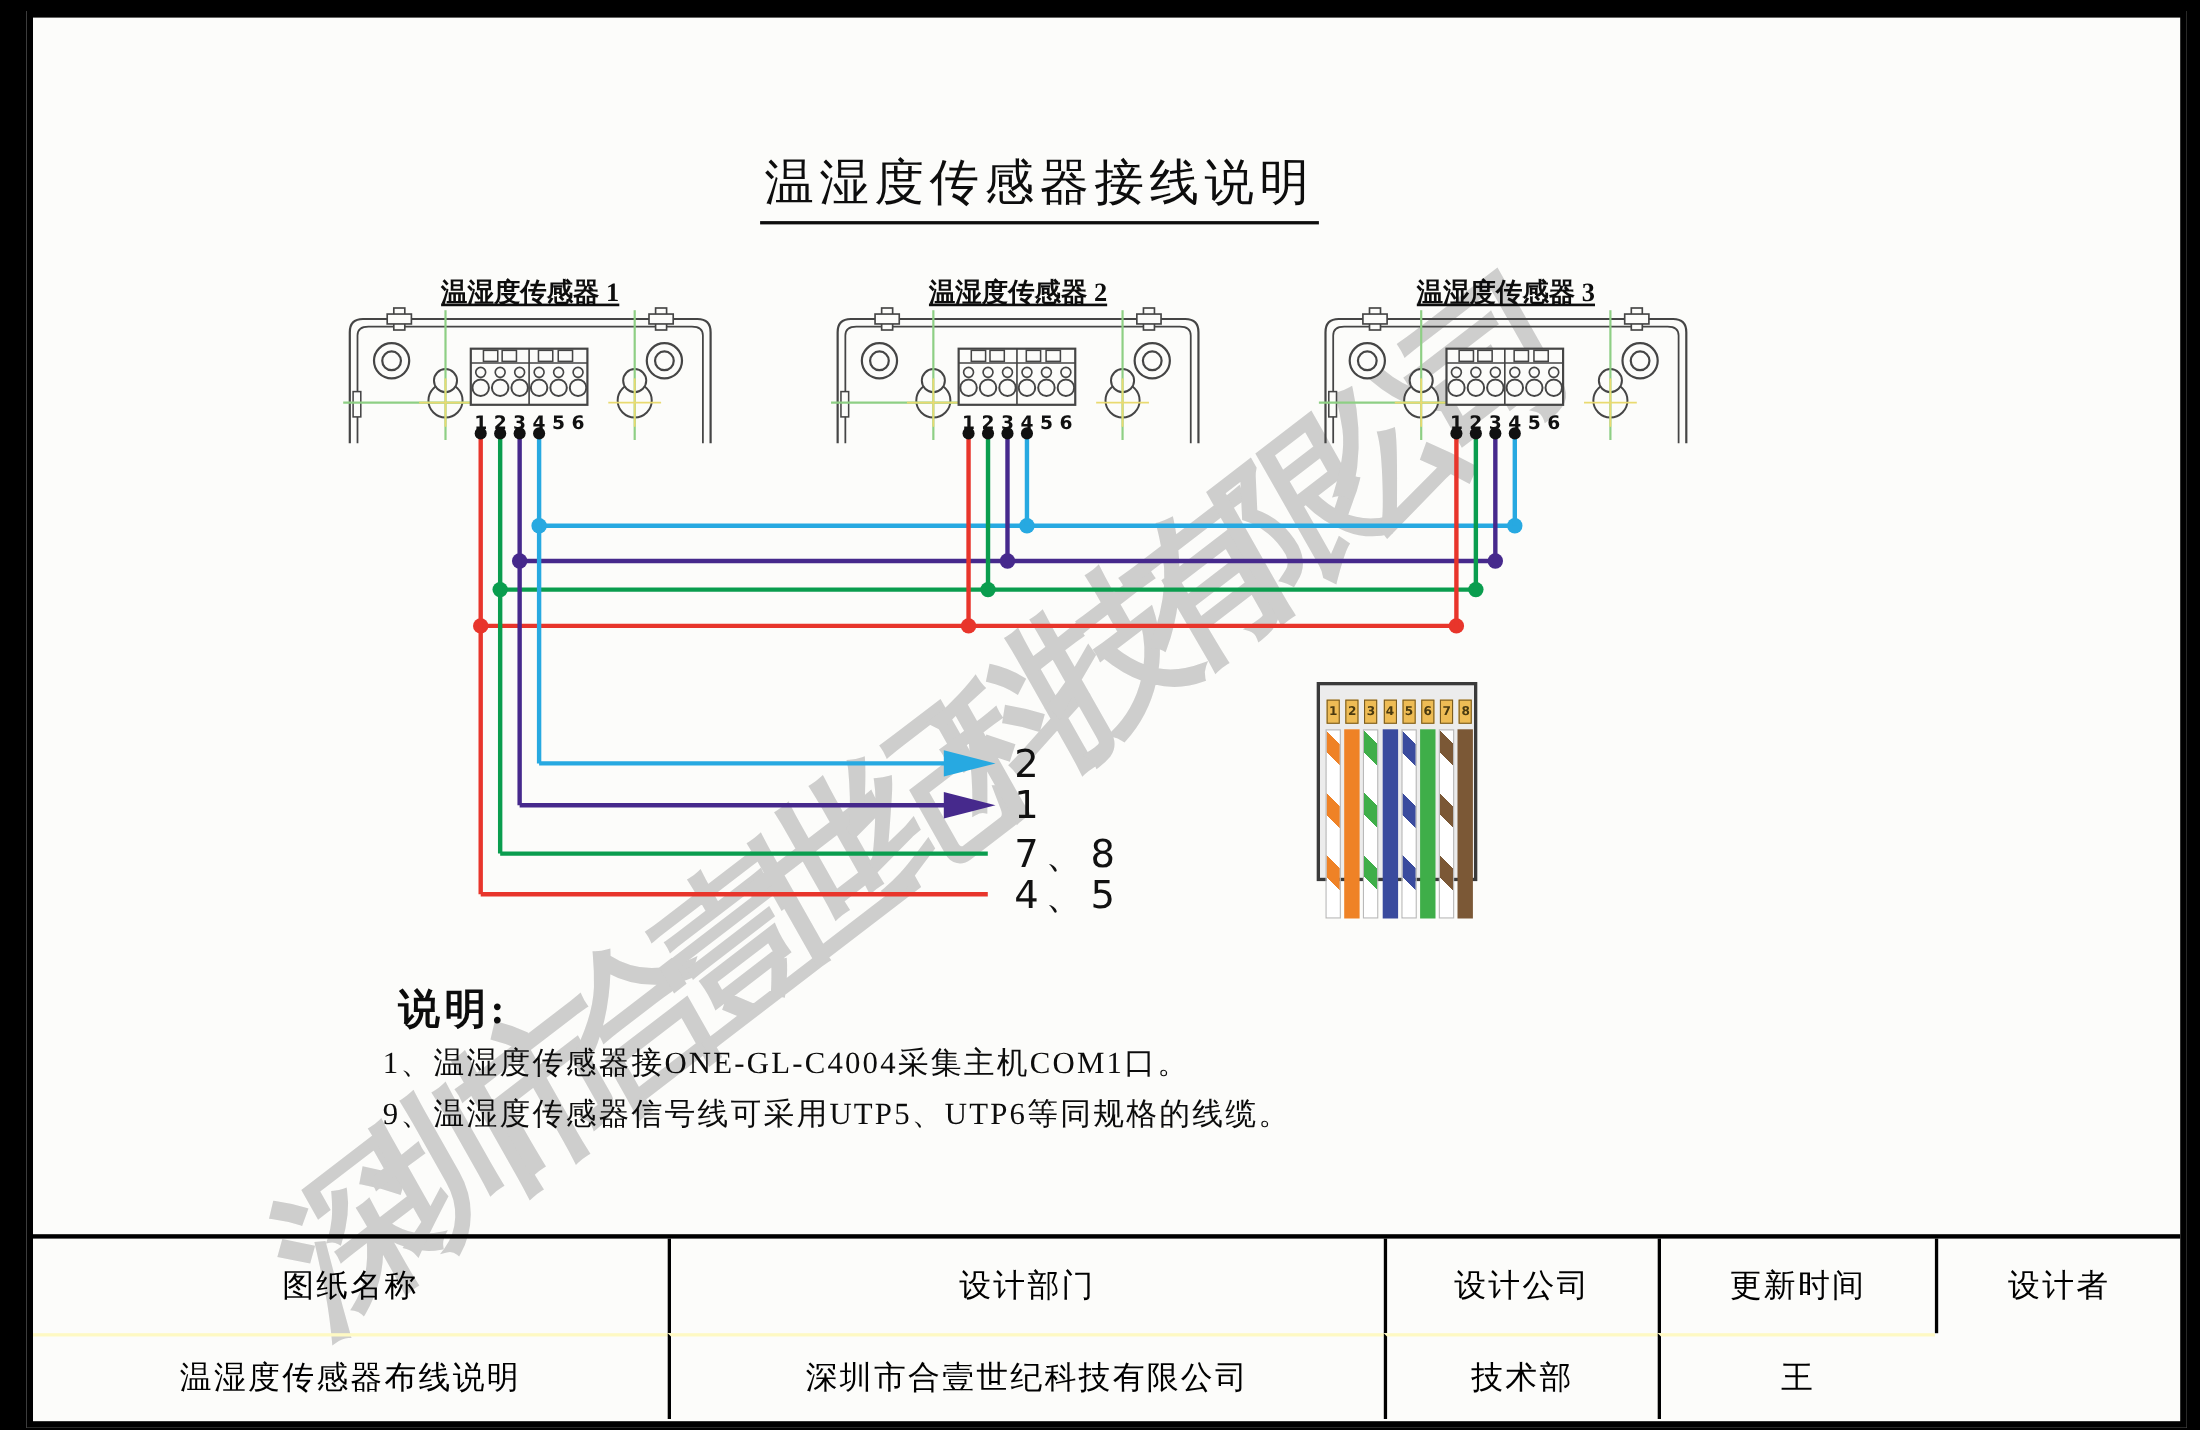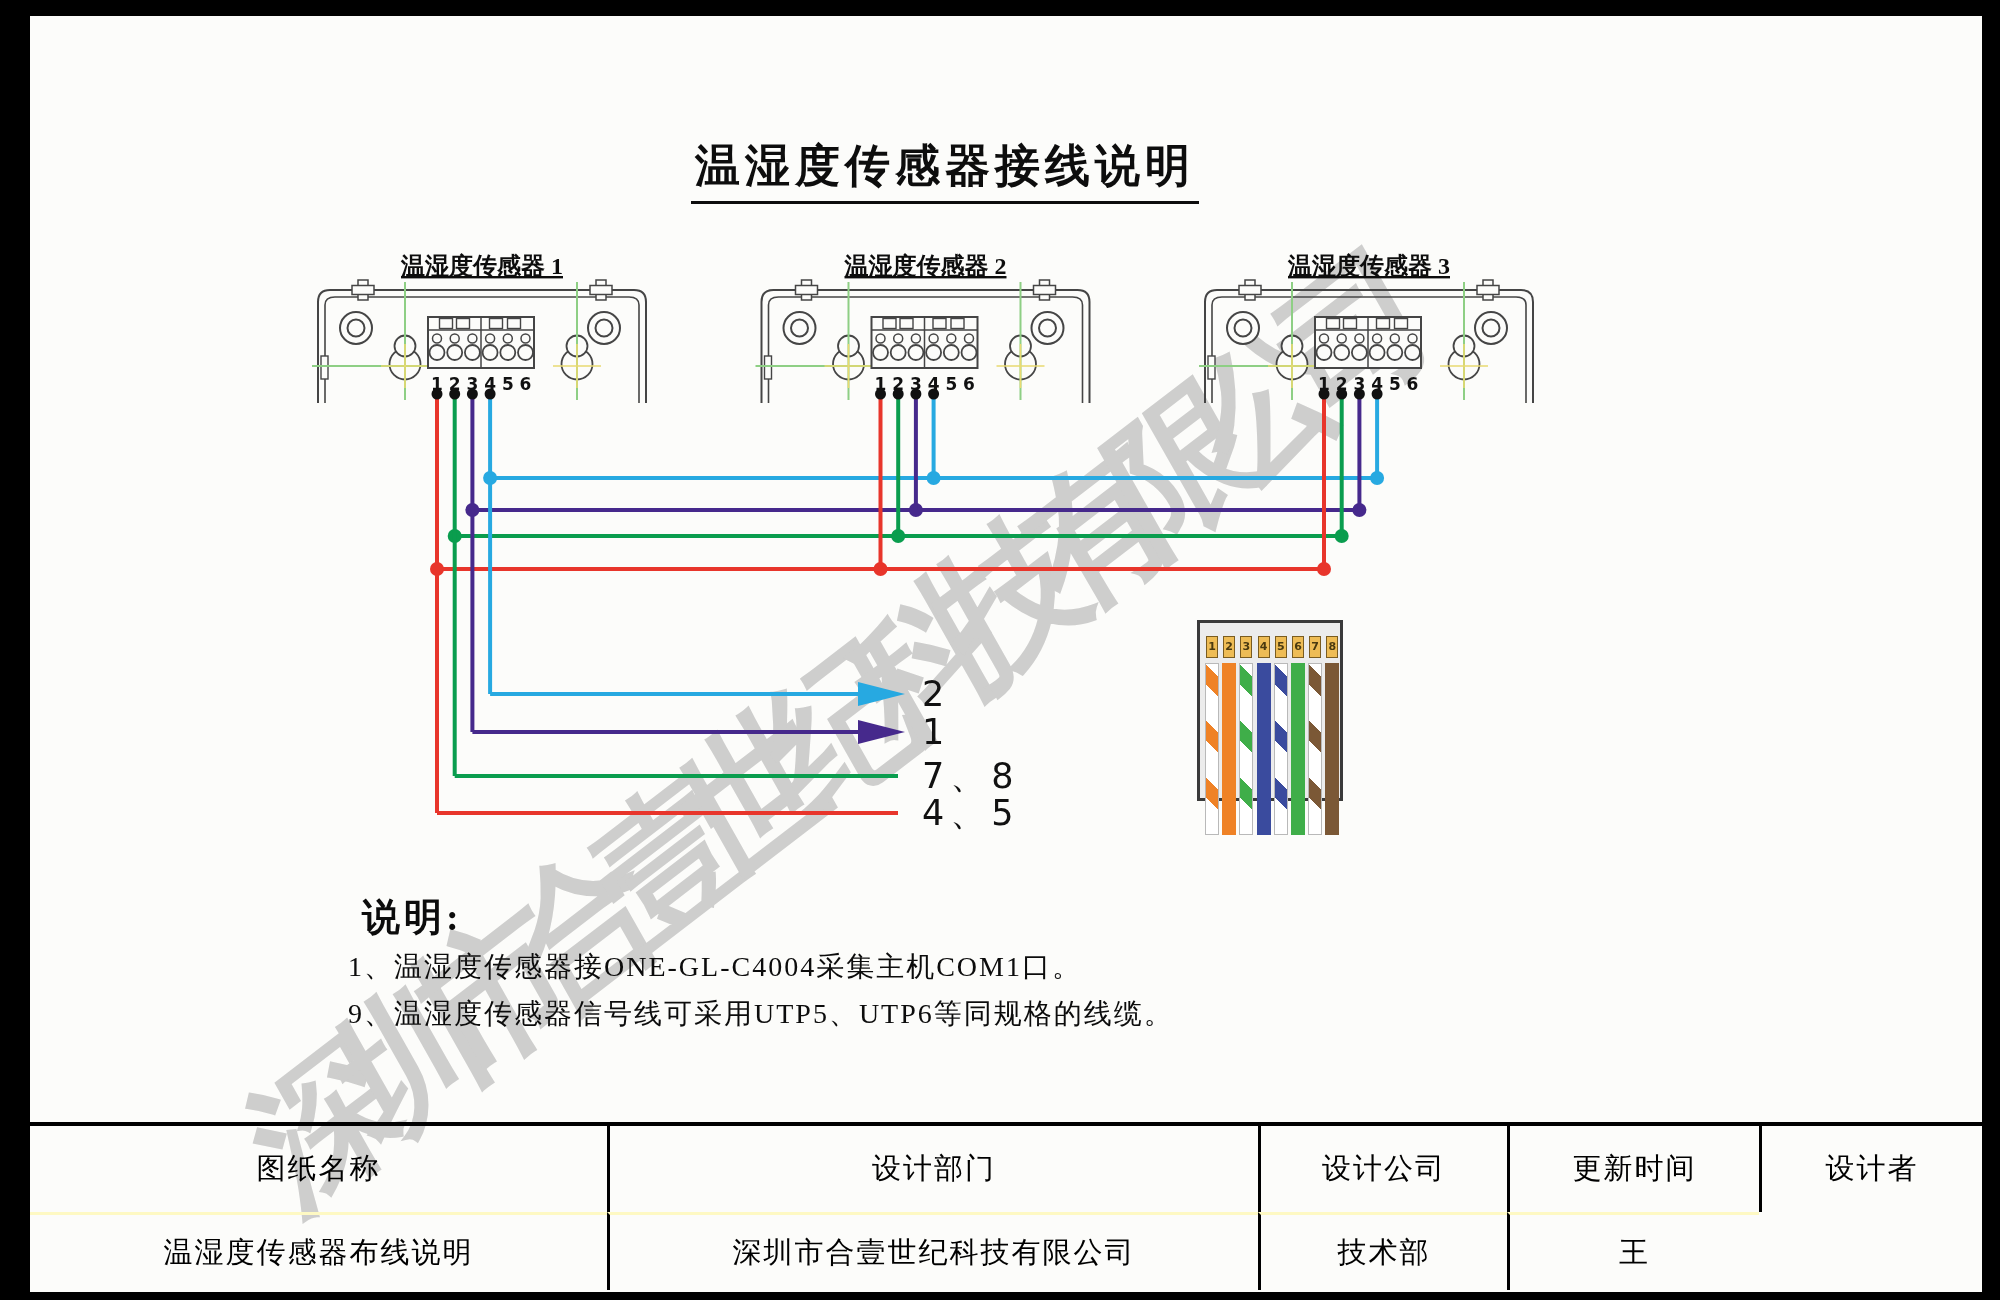--- a/index.html
+++ b/index.html
@@ -7,21 +7,21 @@
         font-family:"Liberation Serif","DejaVu Serif",serif;}
   .sheet{position:absolute;left:24px;top:10px;width:1952px;height:1276px;
          background:#fcfcfa;border:6px solid #000;z-index:1;}
   .wm-clip{position:absolute;left:30px;top:16px;width:1952px;height:1270px;
            overflow:hidden;z-index:2;pointer-events:none;}
   .watermark{position:absolute;left:238px;top:1078px;white-space:nowrap;
              font-family:"Liberation Serif","DejaVu Serif",serif;font-weight:bold;
              font-size:148px;letter-spacing:-40px;color:#a9a9a9;opacity:.55;line-height:1;
              transform:rotate(-37.5deg) skewX(-8deg);transform-origin:0 50%;}
   .title{position:absolute;left:945px;top:136px;transform:translateX(-50%);
-         font-size:45px;font-weight:bold;letter-spacing:5px;color:#0d0d0d;z-index:3;
+         font-size:45px;font-weight:normal;letter-spacing:5px;color:#0d0d0d;z-index:3;
          border-bottom:3px solid #0d0d0d;padding:0 4px 5px 4px;white-space:nowrap;}
   #diagram{position:absolute;left:0;top:0;z-index:3;}
   
   .rj45{position:absolute;left:1197px;top:620px;width:146px;height:181px;
         background:#ececec;border:3px solid #3a3a3a;box-sizing:border-box;z-index:3;}
   .rj45 .tab{position:absolute;top:13px;width:12px;height:22px;border:1px solid #7a5c20;
         box-sizing:border-box;font-family:"DejaVu Sans",sans-serif;font-size:11px;
         font-weight:bold;color:#4a3a10;text-align:center;line-height:20px;}
   .rj45 .pin{position:absolute;top:40px;width:14px;height:172px;}
   .rj45 .pin.striped{border:1px solid #b9b9b9;box-sizing:border-box;}

